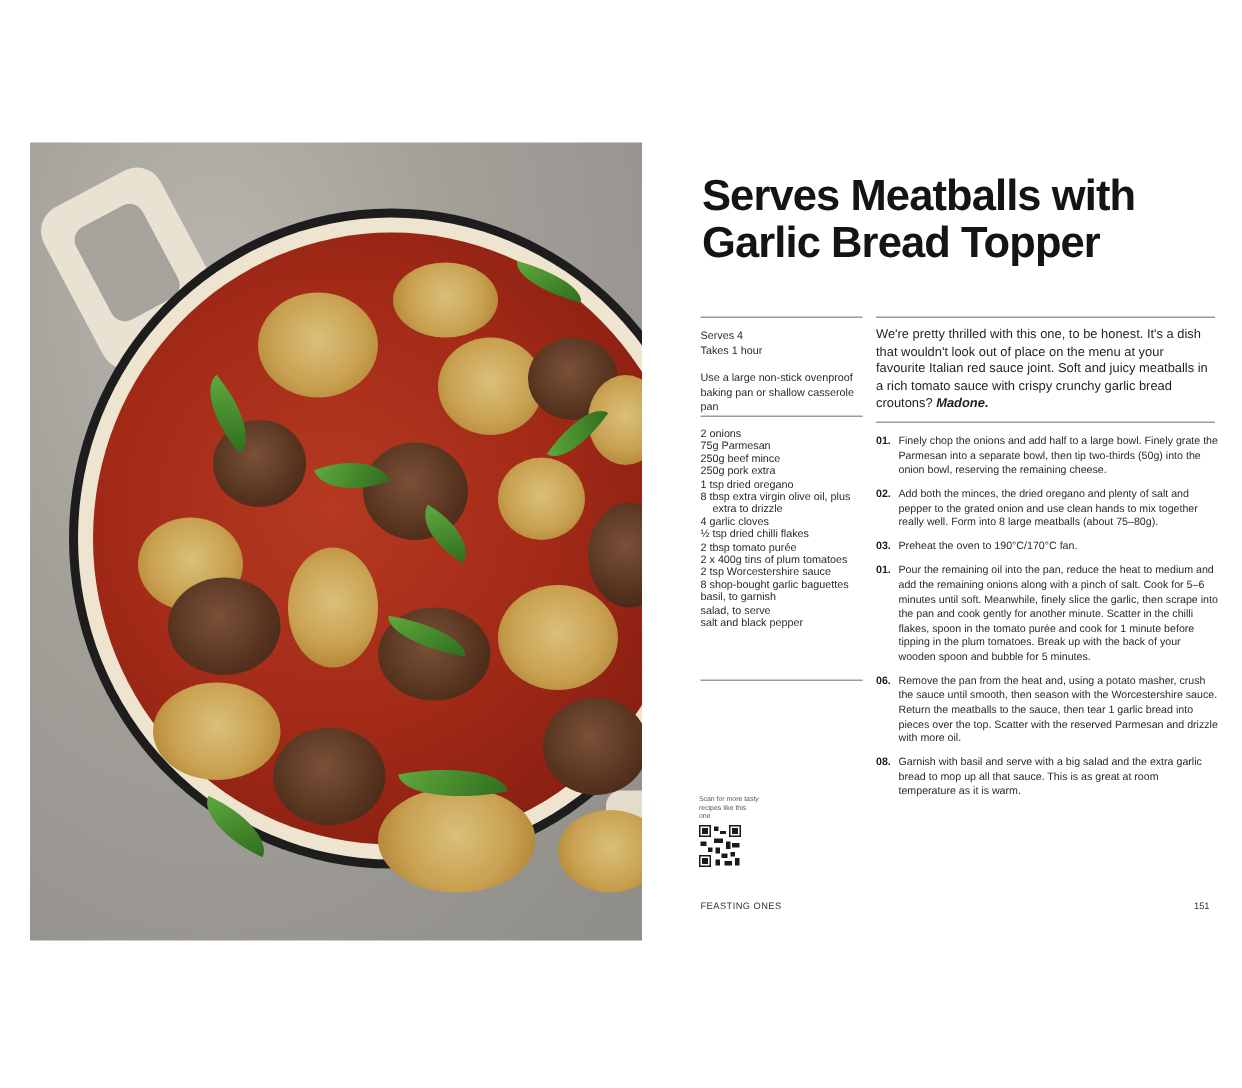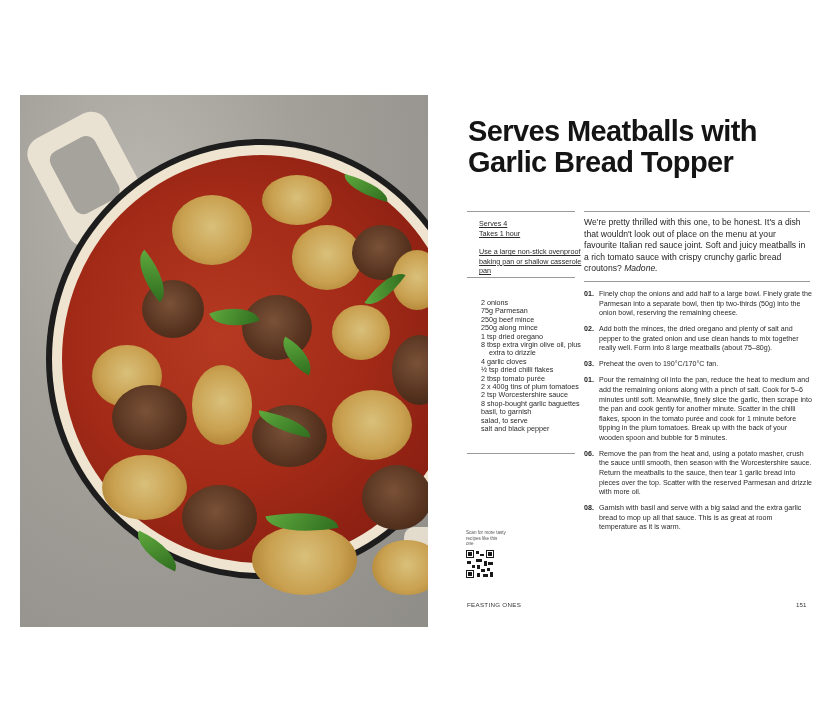--- a/index.html
+++ b/index.html
@@ -20,29 +20,29 @@
   .blob { position: absolute; border-radius: 50%; }
   .bread { background: radial-gradient(circle at 50% 45%, #d9c07a 0%, #c9a151 55%, #a77a2a 100%); }
   .meat { background: radial-gradient(circle at 45% 40%, #7a5138 0%, #56331f 60%, #3c2214 100%); }
   .leaf { position: absolute; background: linear-gradient(135deg, #5fa83d, #2f6e1f); border-radius: 0 100% 0 100%; }
 
   
   .title { position: absolute; left: 468px; top: 116px; width: 352px; margin: 0; font-family: "Liberation Sans", sans-serif; font-weight: 700;
     font-size: 29px; line-height: 31px; letter-spacing: -0.6px; color: #141414; }
   .rule { position: absolute; height: 1px; background: #9a9a9a; }
 
-  .meta { position: absolute; left: 479px; top: 219px; width: 112px; font-size: 7.2px; line-height: 9.6px; color: #2a2a2a; text-decoration: underline; }
+  .meta { position: absolute; left: 467px; top: 219px; width: 112px; font-size: 7.2px; line-height: 9.6px; color: #2a2a2a; }
   .meta p { margin: 0; }
   .meta .gap { height: 9px; }
 
-  .ingredients { position: absolute; left: 467px; top: 285px; width: 112px; font-size: 7.2px; line-height: 8.4px; color: #2a2a2a; list-style: none; margin: 14px; padding: 0; }
+  .ingredients { position: absolute; left: 467px; top: 285px; width: 112px; font-size: 7.2px; line-height: 8.4px; color: #2a2a2a; list-style: none; margin: 0; padding: 0; }
   .ingredients li { padding-left: 8px; text-indent: -8px; }
 
   .intro { position: absolute; left: 584px; top: 217px; width: 226px; margin: 0; font-size: 8.6px; line-height: 11.6px; color: #1f1f1f; }
-  .intro em { font-style: italic; }
+  .intro em { font-style: italic; font-weight: bold; }
 
   .steps { position: absolute; left: 584px; top: 290px; width: 228px; margin: 0; padding: 0; list-style: none; font-size: 7.1px; line-height: 9.6px; color: #2a2a2a; }
   .steps li { display: flex; margin-bottom: 6.4px; }
   .steps .num { width: 15px; flex: 0 0 15px; font-weight: 700; color: #1a1a1a; }
   .steps .txt { flex: 1; }
 
   .qr-caption { position: absolute; left: 466px; top: 530px; width: 40px; font-size: 4.6px; line-height: 5.6px; color: #555; }
   .qr { position: absolute; left: 466px; top: 550px; width: 28px; height: 28px; background: #fff; }
   .qr span { position: absolute; background: #1a1a1a; }
 
@@ -105,21 +105,21 @@
   <p>Serves 4</p>
   <p>Takes 1 hour</p>
   <div class="gap"></div>
   <p>Use a large non-stick ovenproof baking pan or shallow casserole pan</p>
 </div>
 
 <ul class="ingredients">
   <li>2 onions</li>
   <li>75g Parmesan</li>
   <li>250g beef mince</li>
-  <li>250g along mince</li>
+  <li>250g pork extra</li>
   <li>1 tsp dried oregano</li>
   <li>8 tbsp extra virgin olive oil, plus extra to drizzle</li>
   <li>4 garlic cloves</li>
   <li>½ tsp dried chilli flakes</li>
   <li>2 tbsp tomato purée</li>
   <li>2 x 400g tins of plum tomatoes</li>
   <li>2 tsp Worcestershire sauce</li>
   <li>8 shop-bought garlic baguettes</li>
   <li>basil, to garnish</li>
   <li>salad, to serve</li>

